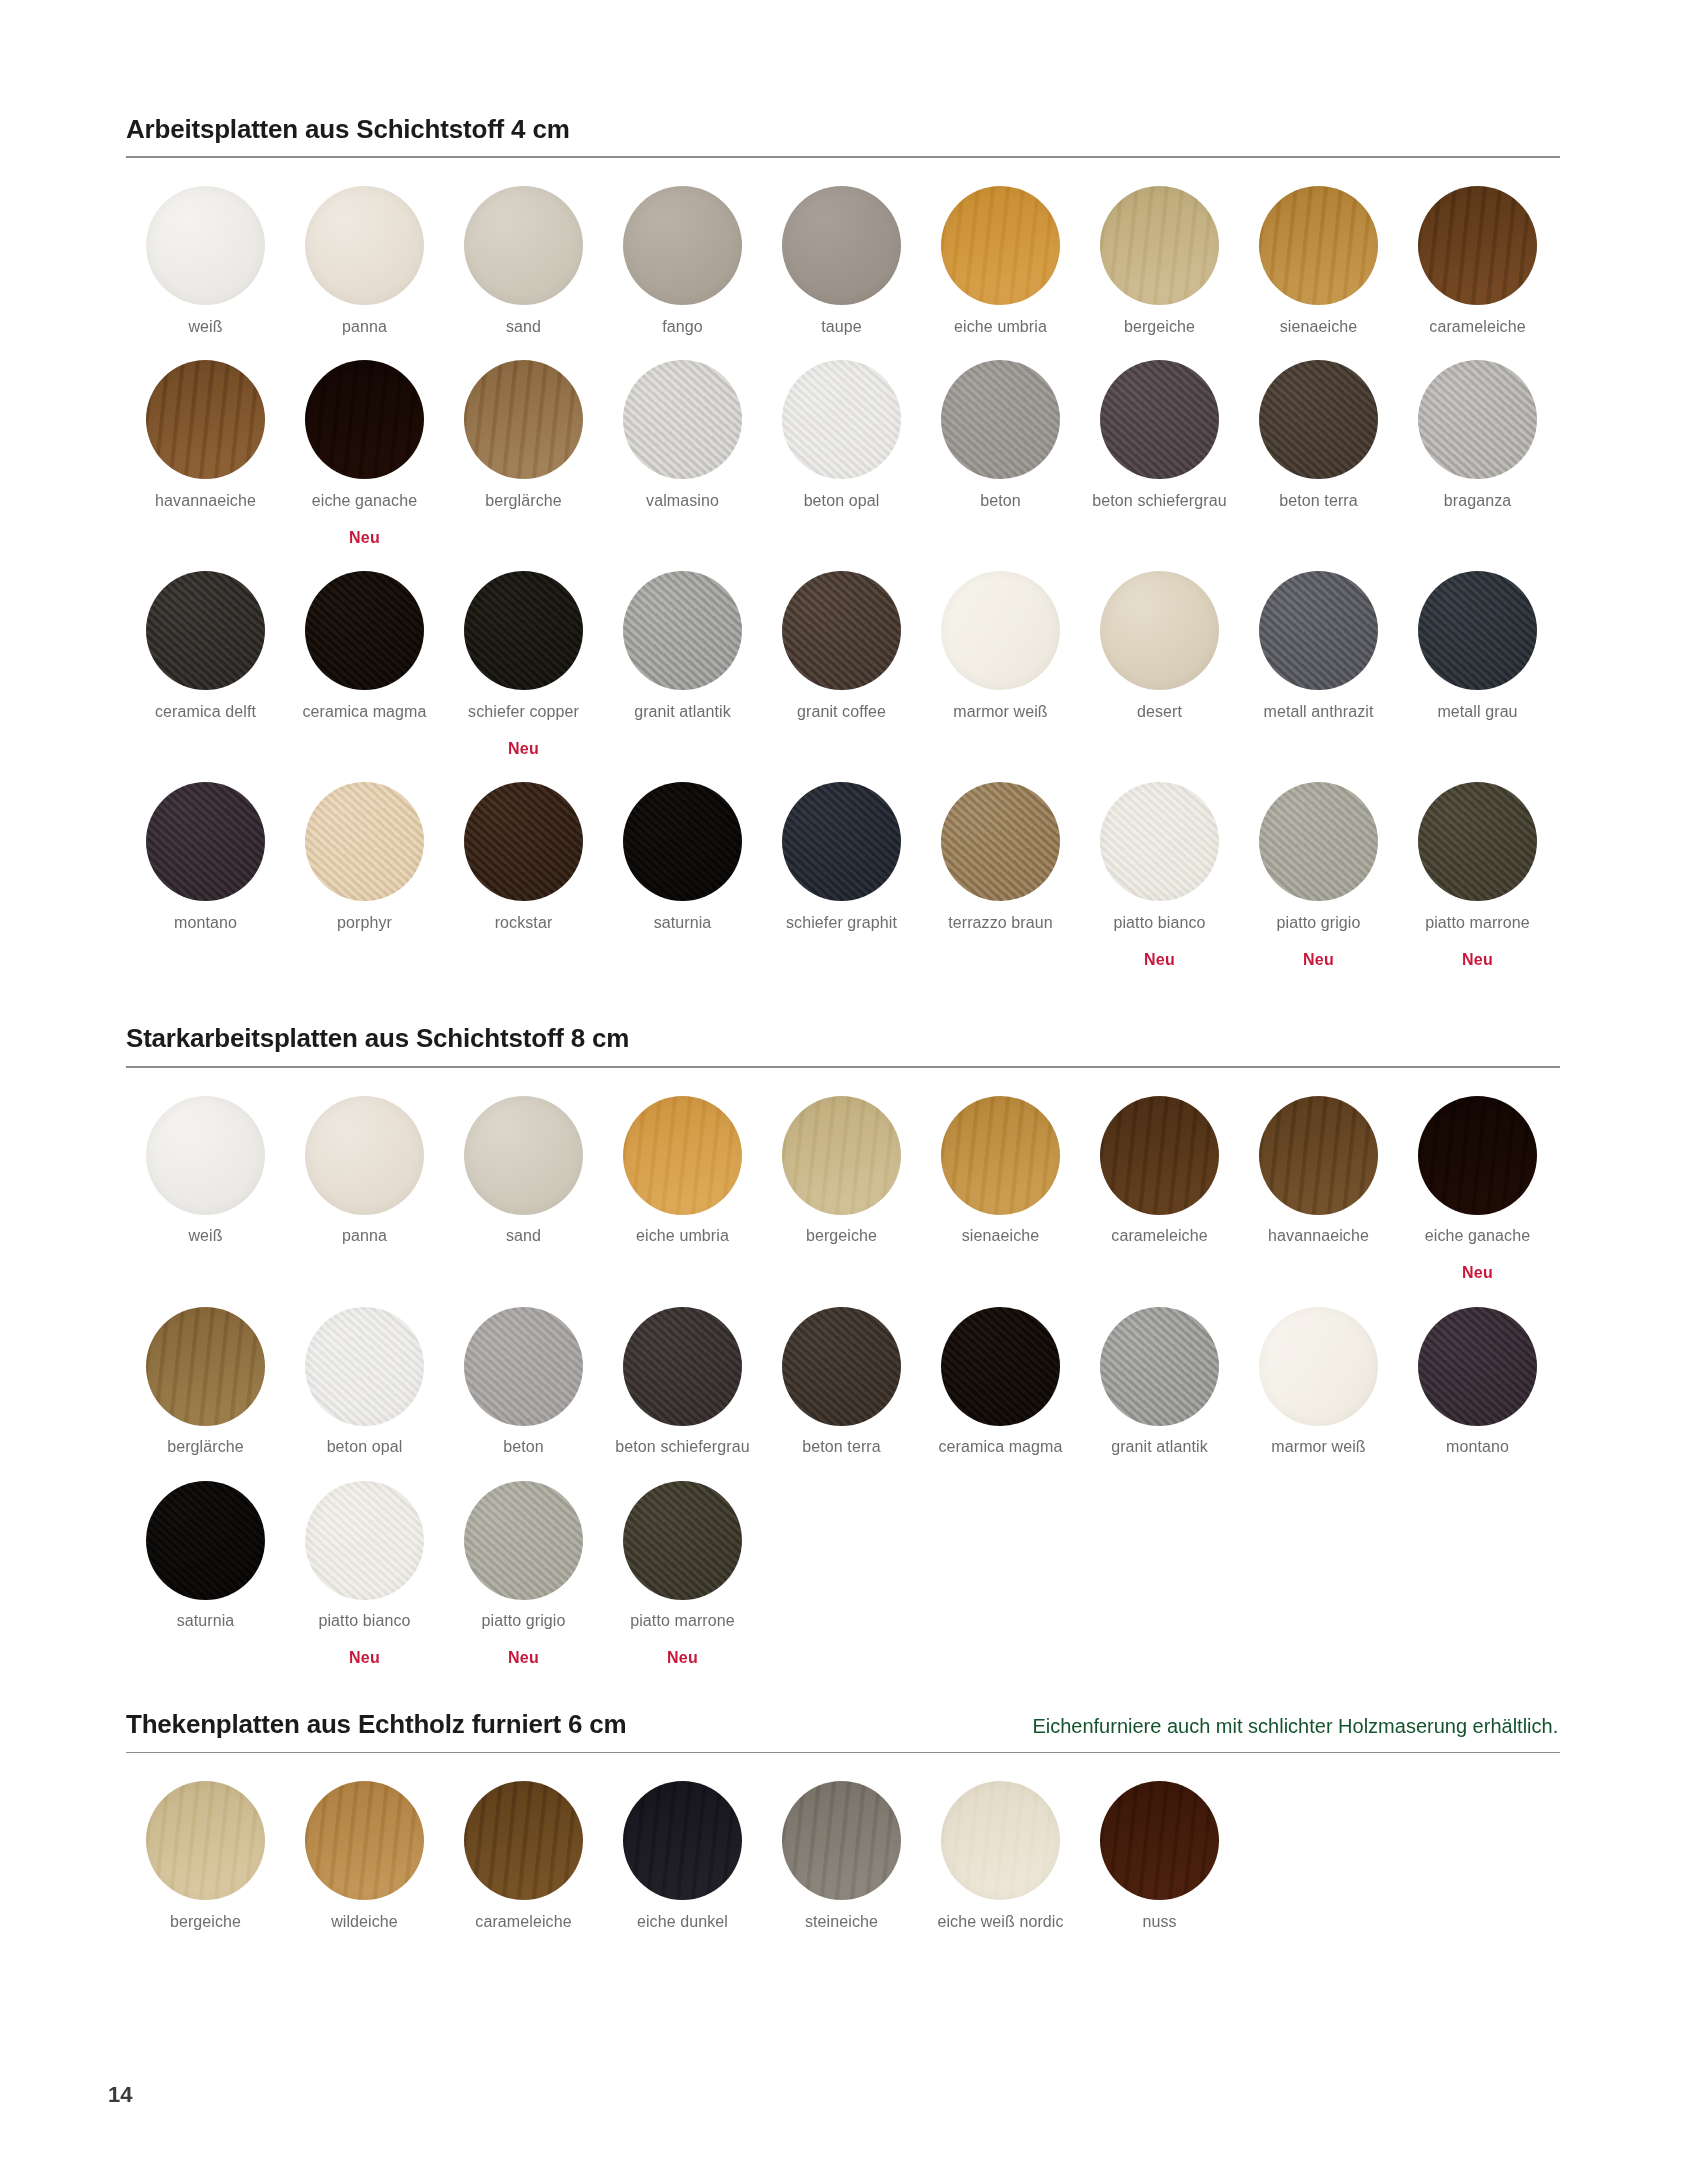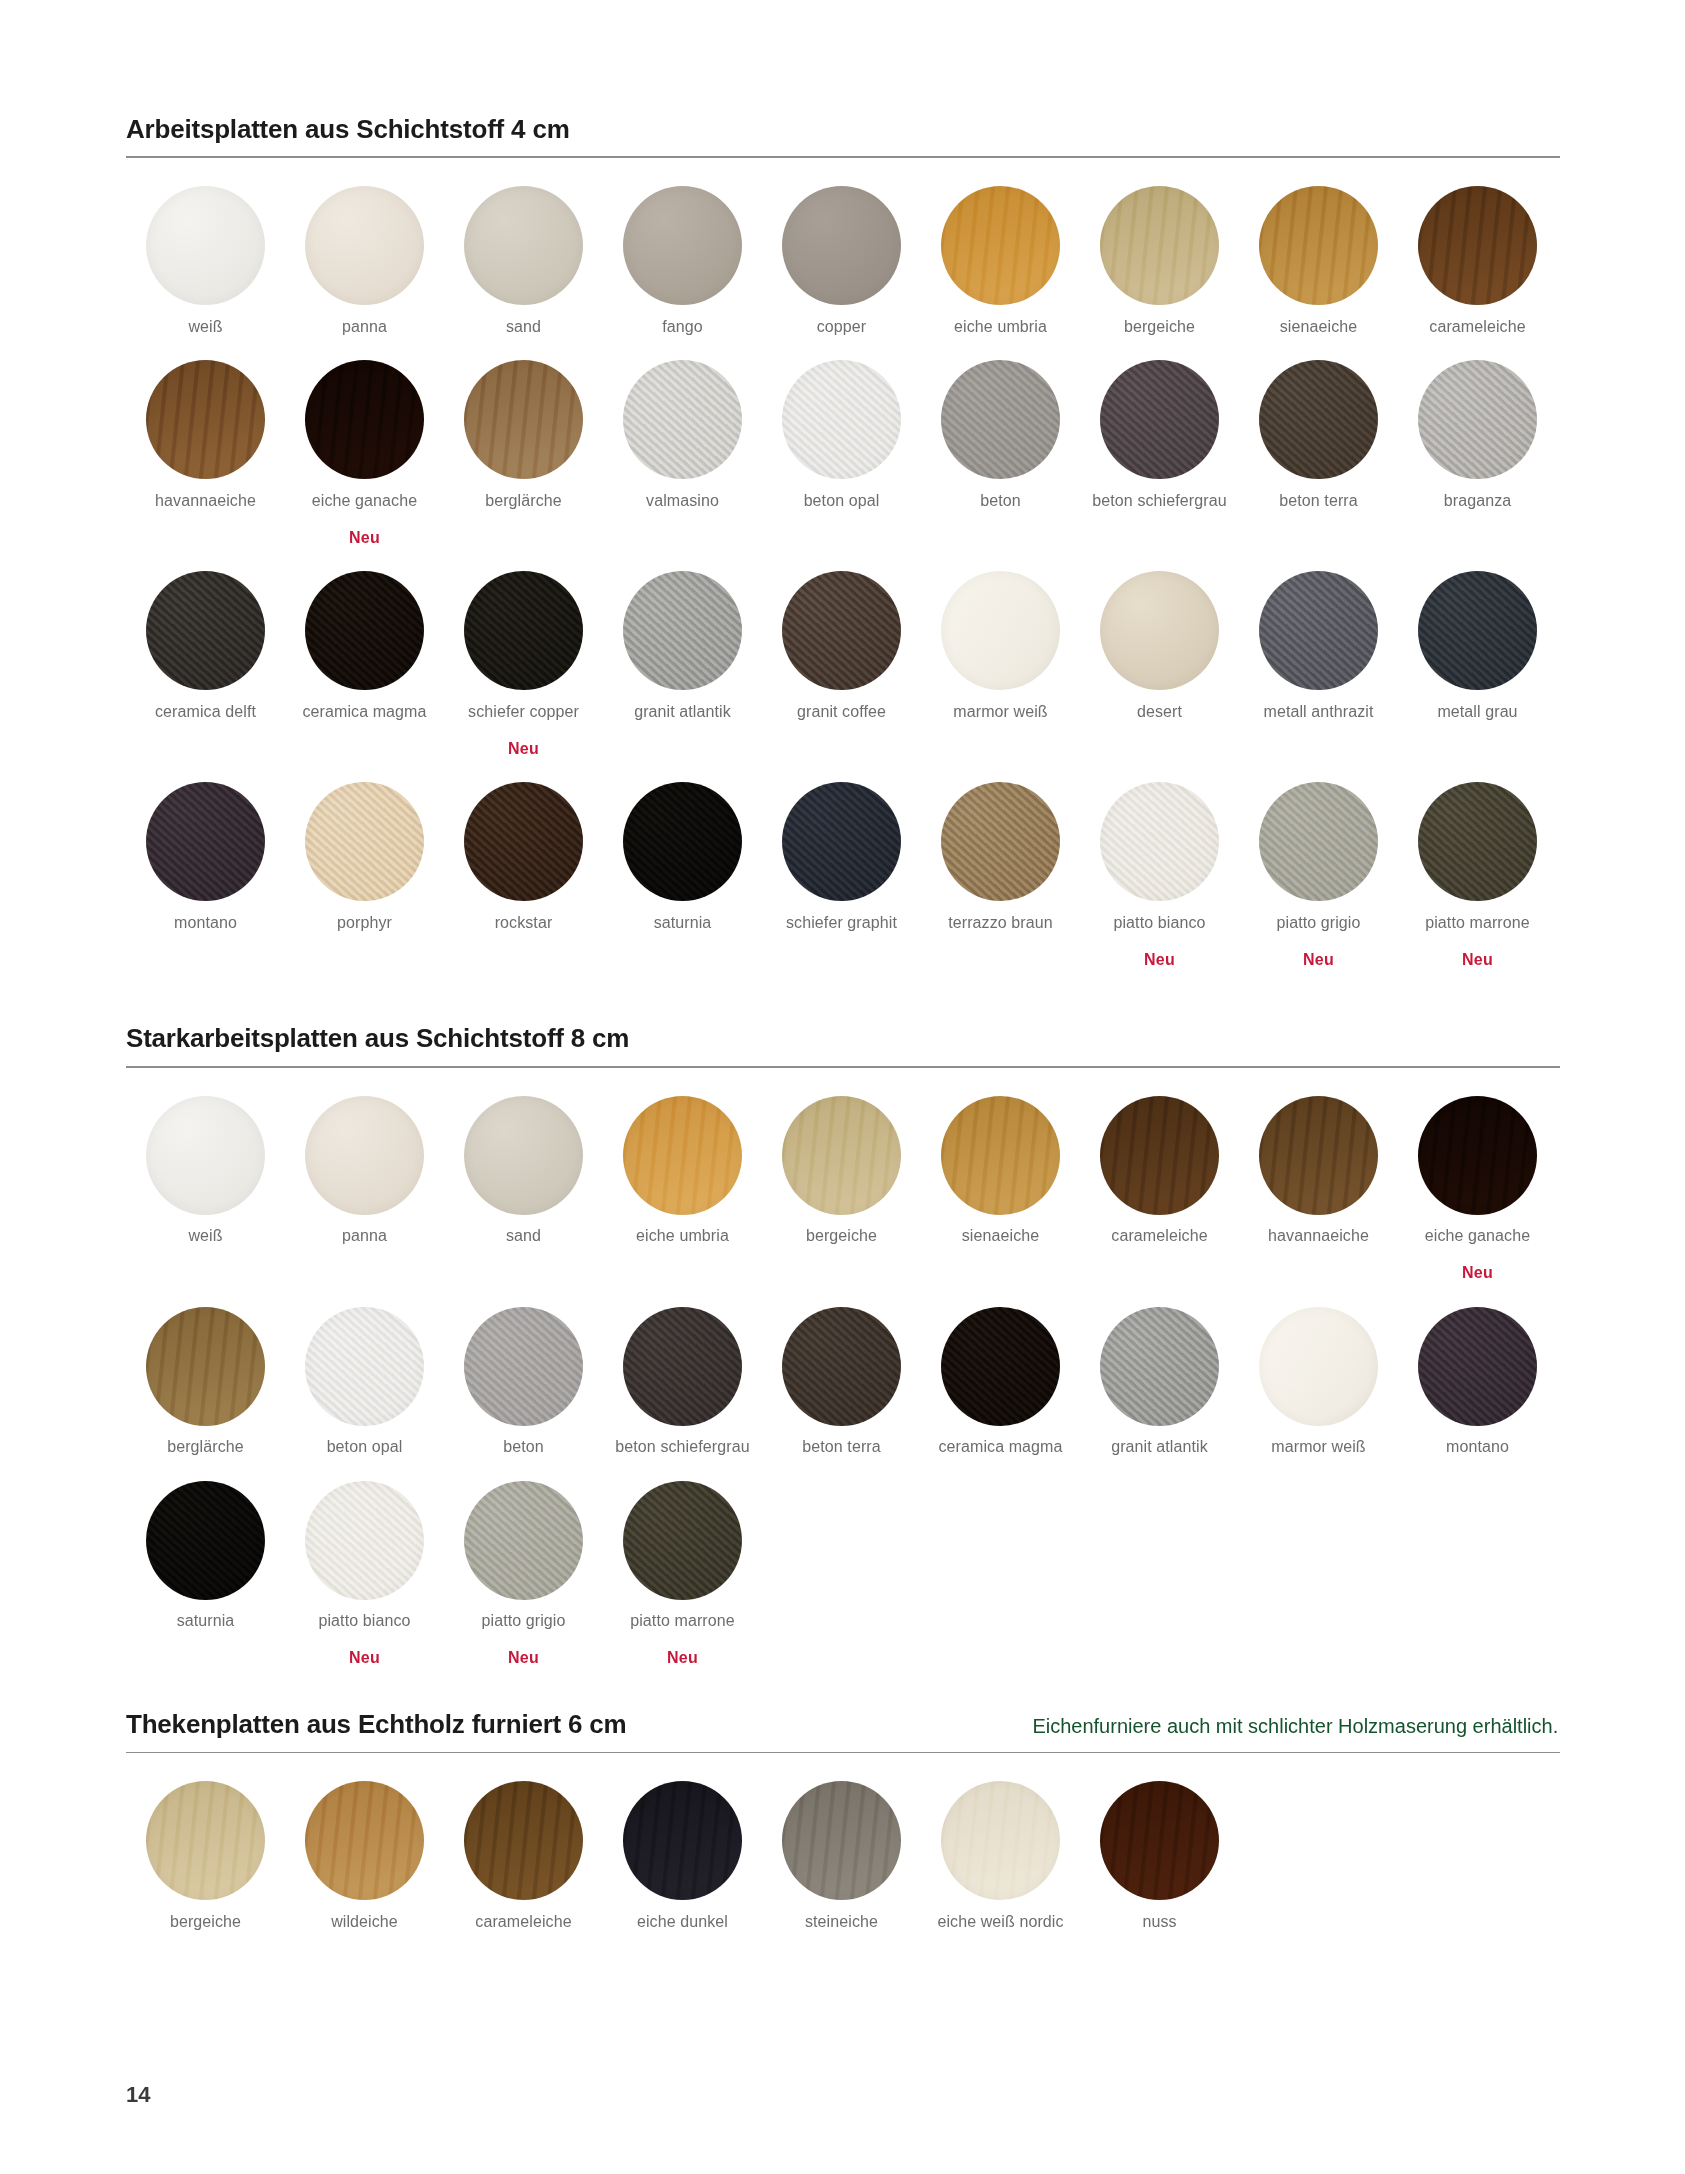--- a/index.html
+++ b/index.html
@@ -103,21 +103,21 @@
     letter-spacing: 0.2px;
   }
 
   
   .sec-gap-1 { height: 30px; }
   .sec-gap-2 { height: 17.6px; }
 
   
   .page-number {
     position: absolute;
-    left: 126px;
+    left: 108px;
     top: 2082px;
     font-size: 22px;
     font-weight: bold;
     color: #3a3a3a;
   }
   .edge-bar {
     position: absolute;
     left: 0;
     top: 0;
     width: 11.4px;
@@ -151,21 +151,21 @@
           <div class="swatch">
             <div class="disc" style="background: radial-gradient(circle at 34% 28%, rgb(217, 212, 200) 0%, rgb(200, 194, 180) 88%); background-blend-mode: normal;"></div>
             <div class="caption">sand</div>
           </div>
           <div class="swatch">
             <div class="disc" style="background: radial-gradient(circle at 34% 28%, rgb(186, 178, 167) 0%, rgb(167, 158, 146) 88%); background-blend-mode: normal;"></div>
             <div class="caption">fango</div>
           </div>
           <div class="swatch">
             <div class="disc" style="background: radial-gradient(circle at 34% 28%, rgb(168, 159, 151) 0%, rgb(150, 141, 132) 88%); background-blend-mode: normal;"></div>
-            <div class="caption">copper</div>
+            <div class="caption">taupe</div>
           </div>
           <div class="swatch">
             <div class="disc" style="background: repeating-linear-gradient(96deg, rgb(203, 154, 94) 0px, rgb(203, 154, 94) 4.4px, rgb(179, 130, 63) 5.3px, rgb(179, 130, 63) 8px, rgb(203, 154, 94) 9.7px, rgb(203, 154, 94) 15px), linear-gradient(170deg, rgb(179, 130, 63), rgb(203, 154, 94)); background-blend-mode: soft-light, normal;"></div>
             <div class="caption">eiche umbria</div>
           </div>
           <div class="swatch">
             <div class="disc" style="background: repeating-linear-gradient(96deg, rgb(195, 178, 145) 0px, rgb(195, 178, 145) 4.4px, rgb(167, 151, 113) 5.3px, rgb(167, 151, 113) 8px, rgb(195, 178, 145) 9.7px, rgb(195, 178, 145) 15px), linear-gradient(170deg, rgb(167, 151, 113), rgb(195, 178, 145)); background-blend-mode: soft-light, normal;"></div>
             <div class="caption">bergeiche</div>
           </div>
           <div class="swatch">

